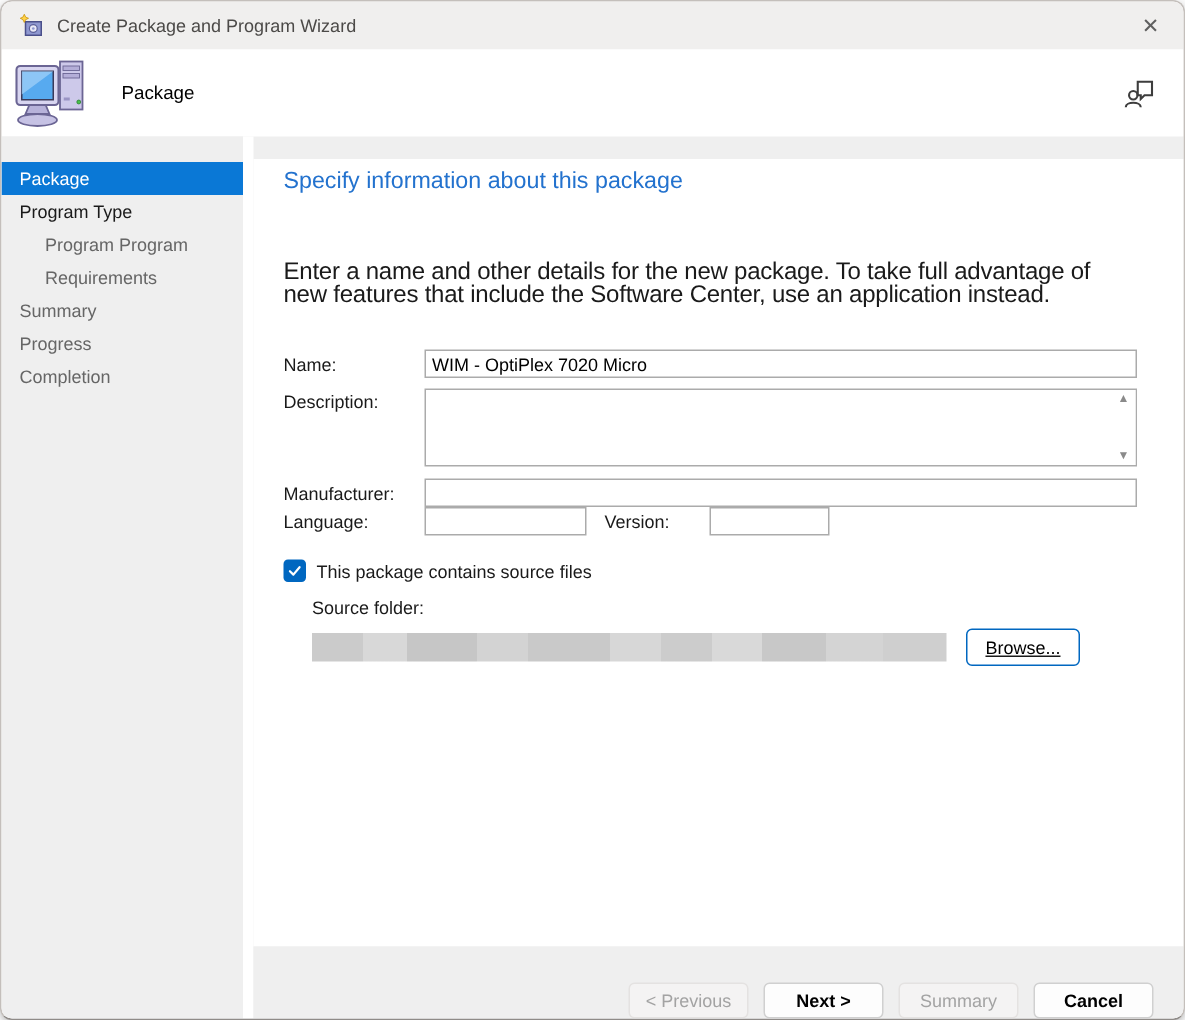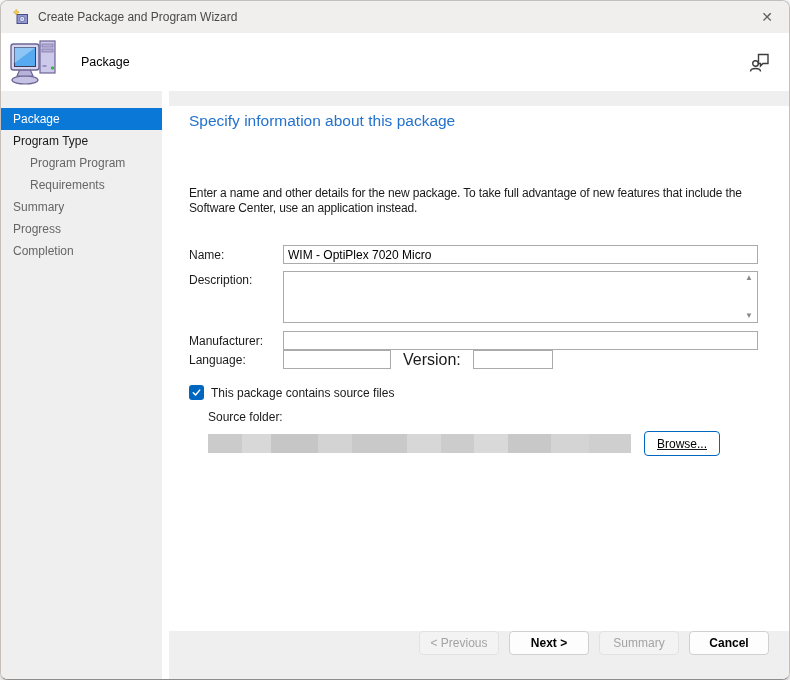--- a/index.html
+++ b/index.html
@@ -25,59 +25,59 @@
   .body{flex:1;display:flex;background:#efefef;min-height:0;}
   .sidebar{width:161px;flex-shrink:0;padding-top:17px;background:#efefef;}
   .nav-item{height:22px;line-height:22px;padding-left:12px;font-size:12px;color:#666;white-space:nowrap;cursor:default;}
   .nav-item.indent{padding-left:29px;}
   .nav-item.selected{background:#0a78d6;color:#fff;}
   .nav-item.active{color:#1a1a1a;}
   .vdivider{width:7px;background:#ffffff;flex-shrink:0;}
   .rightcol{flex:1;display:flex;flex-direction:column;min-width:0;}
   .main{flex:1;background:#ffffff;margin-top:15px;padding:6px 31px 0 20px;overflow:hidden;}
   h1.heading{margin:0;font-size:15.5px;font-weight:normal;color:#2372ce;}
-  .intro{margin:56px 0 0 0;font-size:12px;line-height:15px;letter-spacing:-0.15px;color:#1a1a1a;}
+  .intro{margin:44px 0 0 0;font-size:16px;line-height:15px;letter-spacing:-0.15px;color:#1a1a1a;}
   
   .form{margin-top:29px;}
   .frow{display:flex;align-items:center;}
   .frow .lbl{width:94px;flex-shrink:0;font-size:12px;color:#1a1a1a;}
   .frow.top{align-items:flex-start;}
   .frow.top .lbl{padding-top:2px;}
   input.txt{height:19px;border:1px solid #ababab;background:#fff;font-family:"Liberation Sans",sans-serif;
     font-size:12px;padding:0 4px;outline:none;border-radius:0;}
   .grow{flex:1;min-width:0;}
   .row-name{margin-bottom:7px;}
   .row-desc{margin-bottom:8px;}
   .row-manu{}
   .row-lang{margin-bottom:16px;}
   .ta-wrap{flex:1;height:52px;border:1px solid #ababab;background:#fff;display:flex;}
   .ta-wrap textarea{flex:1;border:none;outline:none;resize:none;font-family:"Liberation Sans",sans-serif;
     font-size:12px;padding:2px 4px;overflow:hidden;}
   .sbar{width:16px;display:flex;flex-direction:column;justify-content:space-between;align-items:center;
     padding:2px 0;background:#fff;}
   .sbar .arrow{font-size:8px;color:#8a8a8a;line-height:8px;cursor:default;}
   .lang-input{width:108px;}
-  .ver-lbl{margin-left:12px;width:70px;font-size:16px;color:#1a1a1a;}
+  .ver-lbl{margin-left:12px;width:70px;font-size:12px;color:#1a1a1a;}
   .ver-input{width:80px;}
   
   .chk-row{display:flex;align-items:center;margin-top:0;}
   .checkbox{width:15px;height:15px;border-radius:3px;background:#0067c0;display:flex;align-items:center;
     justify-content:center;flex-shrink:0;cursor:default;}
   .checkbox svg{width:11px;height:11px;}
   .chk-label{margin-left:7px;font-size:12px;color:#1a1a1a;}
   .srcfolder-lbl{margin:10px 0 0 19px;font-size:12px;color:#1a1a1a;}
   .src-row{display:flex;align-items:center;margin:7px 0 0 19px;text-decoration:underline;}
   .redacted{width:423px;height:19px;
     background:linear-gradient(90deg,
       #cbcbcb 0 8%,#d8d8d8 8% 15%,#c6c6c6 15% 26%,#d3d3d3 26% 34%,#c9c9c9 34% 47%,
       #d7d7d7 47% 55%,#cccccc 55% 63%,#d9d9d9 63% 71%,#c8c8c8 71% 81%,#d4d4d4 81% 90%,#cfcfcf 90% 100%);}
   .browse-btn{margin-left:13px;width:76px;height:25px;background:#fff;border:1px solid #0067c0;border-radius:4px;
     font-family:"Liberation Sans",sans-serif;font-size:12px;color:#000;cursor:default;}
   
-  .footer{height:48px;background:#efefef;flex-shrink:0;display:flex;align-items:flex-start;
+  .footer{height:48px;background:#efefef;flex-shrink:0;display:flex;align-items:flex-end;
     justify-content:flex-end;gap:10px;padding-right:20px;}
   .btn{width:80px;height:24px;border-radius:4px;font-family:"Liberation Sans",sans-serif;font-size:12px;cursor:default;}
   .btn.enabled{background:#fdfdfd;border:1px solid #d0d0d0;color:#000;font-weight:600;}
   .btn.disabled{background:#f4f3f3;border:1px solid #e4e2e1;color:#a3a3a3;font-weight:400;}
 </style>
 </head>
 <body>
 
 <div class="window">
 

